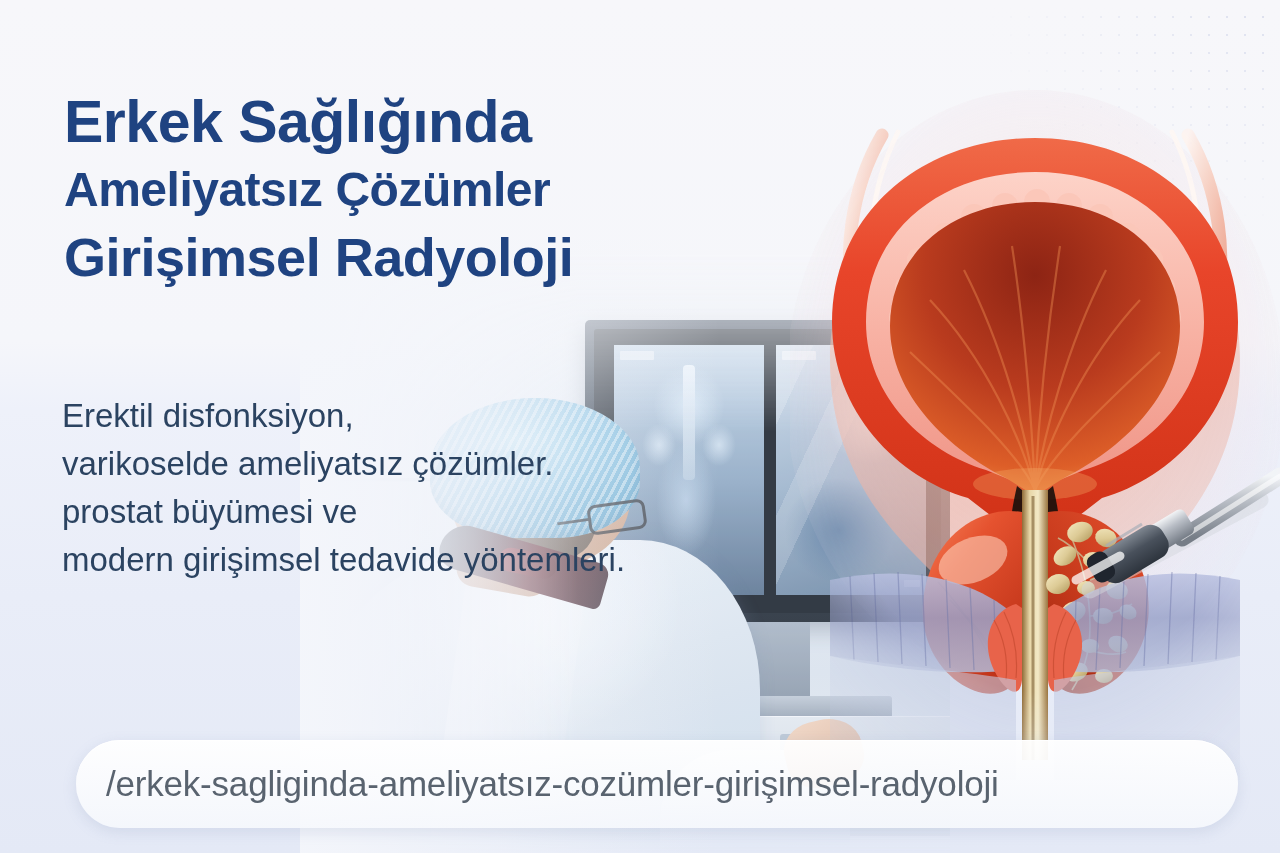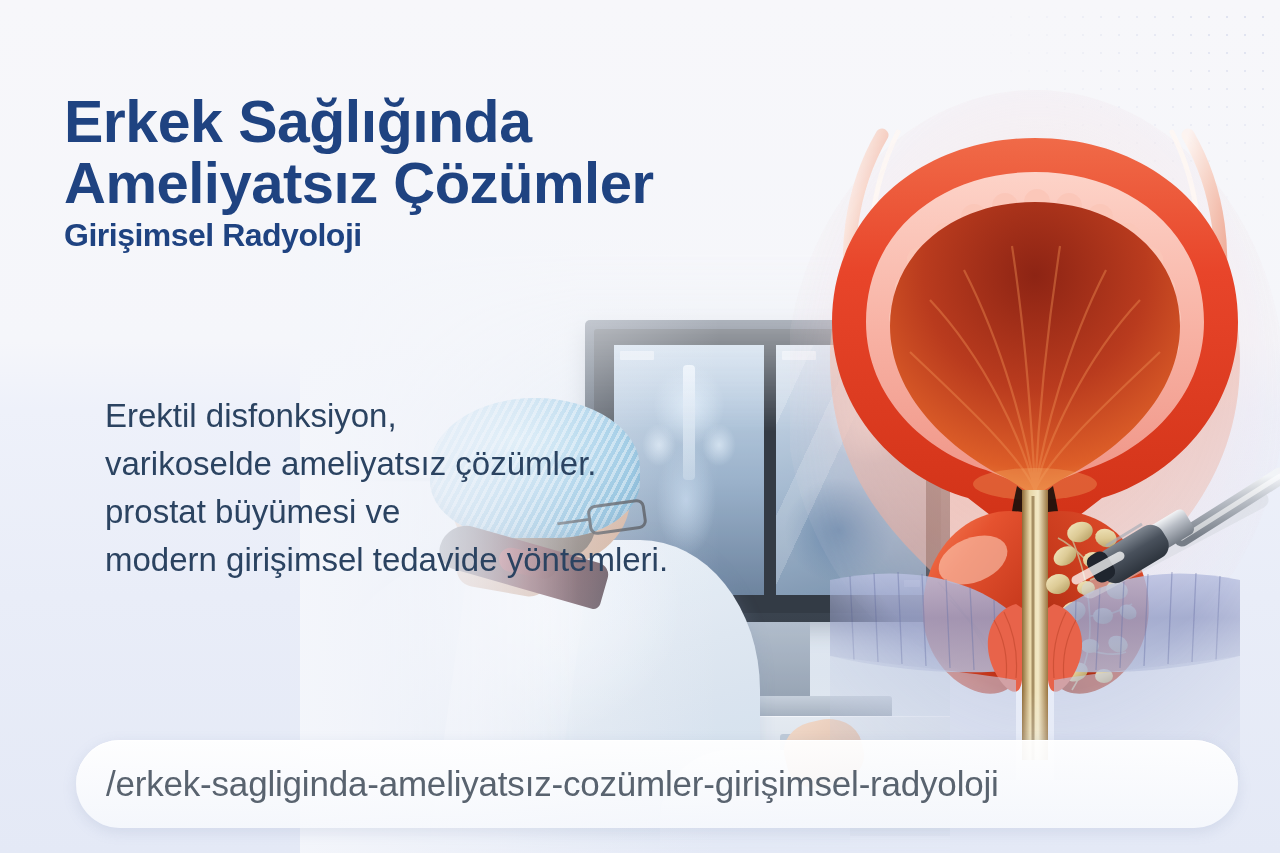--- a/index.html
+++ b/index.html
@@ -196,30 +196,30 @@
   .illus svg { display:block; width:490px; height:720px; }
 
   
   .title {
     position:absolute; left:64px; top:94px; width:700px;
     color:#1f4381;
     font-weight:bold;
     letter-spacing:-.5px;
   }
   .title .l1 { font-size:59px; line-height:.98; display:block; }
-  .title .l2 { font-size:58px; line-height:1.08; display:block; margin-top:0; }
-  .title .l3 { font-size:32px; line-height:1.08; display:block; margin-top:4px; }
+  .title .l2 { font-size:48px; line-height:1.08; display:block; margin-top:12px; }
+  .title .l3 { font-size:54px; line-height:1.08; display:block; margin-top:12px; }
 
   .body-copy {
     position:absolute; left:62px; top:392px; width:700px;
     color:#2b4361;
     font-size:33px;
     line-height:1.45;
   }
-  .body-copy span { display:block; white-space:nowrap;margin-left:43px; }
+  .body-copy span { display:block; white-space:nowrap; }
 
   
   .url-pill {
     position:absolute; left:76px; top:740px; width:1162px; height:88px;
     border-radius:50px;
     background:linear-gradient(180deg, rgba(255,255,255,.95), rgba(247,249,253,.86));
     box-shadow:0 4px 14px rgba(120,140,180,.18), inset 0 1px 0 rgba(255,255,255,.9);
     display:flex; align-items:center;
   }
   .url-text {

